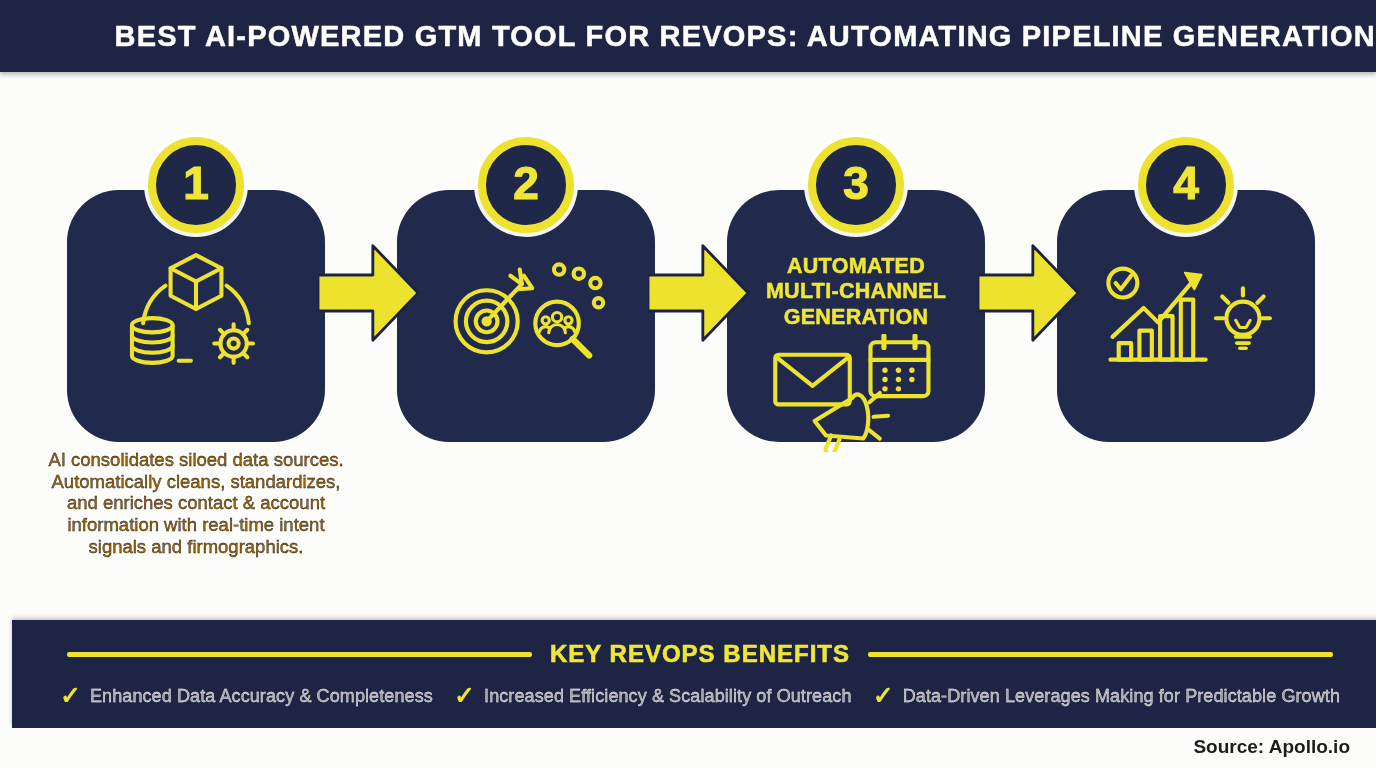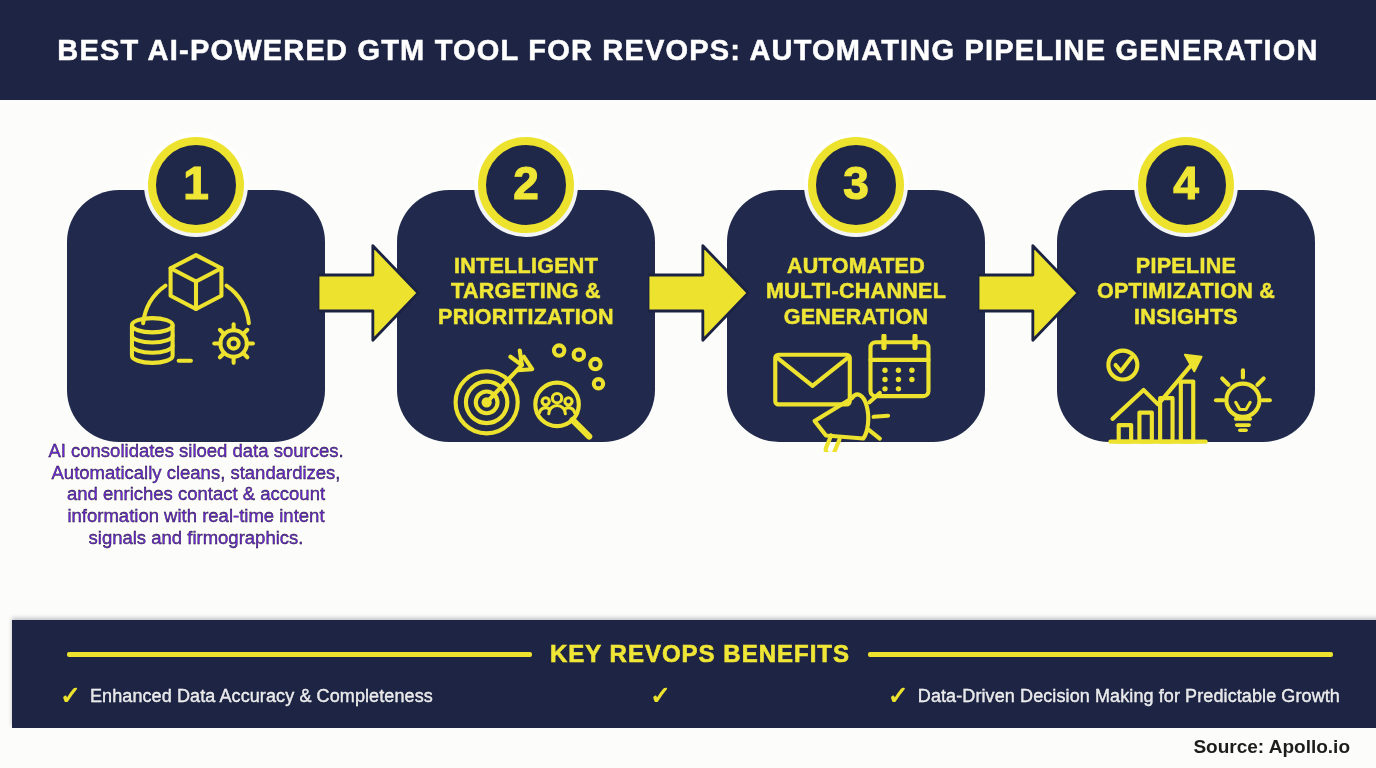--- a/index.html
+++ b/index.html
@@ -1,22 +1,22 @@
 <!DOCTYPE html>
 <html><head>
 <meta charset="utf-8">
 <style>
   * { margin:0; padding:0; box-sizing:border-box; }
   html,body { width:1376px; height:768px; }
   body { font-family:"Liberation Sans", sans-serif; background:#fcfcfa; overflow:hidden; }
   .stage { position:relative; width:1376px; height:768px; background:#fcfcfa; }
 
   
-  .header { position:absolute; top:0; left:0; width:1376px; height:100px;
-    background:#1d2444; display:flex; align-items:center; justify-content:center;
+  .header { position:absolute; top:0; left:0; width:1376px; height:72px;
+    background:#1d2444; display:flex; align-items:center; justify-content:flex-end;
     box-shadow:0 2px 5px rgba(20,25,50,.35); }
   .header-title { color:#ffffff; font-size:29px; font-weight:bold; letter-spacing:1.2px;
     white-space:nowrap; -webkit-text-stroke:0.5px #fff; }
 
   
   .main { position:absolute; top:100px; left:0; width:1376px; height:520px; background:#fcfcfa; }
 
   .step { position:absolute; top:0; left:calc(var(--cx) - 165px); width:330px; height:520px; }
   .num-circle { position:absolute; top:37px; left:calc(165px - 48px); width:96px; height:96px;
     border-radius:50%; background:#1f2848; border:8px solid #EDE32F; z-index:4;
@@ -28,39 +28,39 @@
     background:#212a4c; border-radius:52px; z-index:1;
     display:flex; flex-direction:column; align-items:center; }
   .card-title { margin-top:60px; min-height:84px; display:flex; align-items:center; justify-content:center;
     text-align:center; color:#EFE636; font-size:21.5px; font-weight:bold; line-height:1.18;
     letter-spacing:0.3px; -webkit-text-stroke:0.5px #EFE636; }
   .s0 .card-title{ max-width:230px; } .s1 .card-title{ max-width:205px; }
   .s2 .card-title{ max-width:200px; } .s3 .card-title{ max-width:210px; }
   .card-icons { flex:1; display:flex; align-items:center; justify-content:center; width:100%; padding-bottom:10px; }
   .card-icons svg { display:block; }
 
-  .desc { position:absolute; top:340px; left:calc(165px - 152px); width:304px;
-    text-align:center; color:#6d28d9; font-size:18.5px; line-height:1.17;
+  .desc { position:absolute; top:349px; left:calc(165px - 152px); width:304px;
+    text-align:center; color:#a16207; font-size:18.5px; line-height:1.17;
     -webkit-text-stroke:0.35px #101010; }
 
   .arrow { position:absolute; top:137px; width:104px; height:112px; z-index:3; }
   .arrow0 { left:318px; } .arrow1 { left:648px; } .arrow2 { left:978px; }
 
   
   .benefits { position:absolute; top:620px; left:12px; width:1376px; height:108px; background:#1d2444;
     box-shadow:0 -2px 4px rgba(20,25,50,.25); }
   .benefits-head { display:flex; align-items:center; gap:18px; padding:0 55px; margin-top:20px; }
   .benefits-line { flex:1; height:5px; background:#EDE32F; border-radius:2px; }
   .benefits-title { color:#EFE636; font-size:24px; font-weight:bold; letter-spacing:1px;
     white-space:nowrap; -webkit-text-stroke:0.6px #EFE636; }
   .benefits-items { display:flex; justify-content:space-between; align-items:center;
     padding:0 48px; margin-top:16px; }
   .benefit { display:flex; align-items:center; gap:9px; white-space:nowrap; }
   .benefit .check { color:#EDE32F; font-size:25px; font-weight:bold; line-height:1; transform:translateY(-1px); }
-  .benefit .btext { color:#e5e5e5; font-size:18px; -webkit-text-stroke:0.35px #fff; letter-spacing:0.1px; }
+  .benefit .btext { color:#a3a3a3; font-size:18px; -webkit-text-stroke:0.35px #fff; letter-spacing:0.1px; }
 
   
   .source-row { position:absolute; top:728px; left:0; width:1376px; height:40px; background:#fcfcfa; }
   .source-label { position:absolute; right:26px; top:8px; color:#1d1d1d; font-size:19px; font-weight:bold; }
 
   .icon-stroke { fill:none; stroke:#EDE32F; stroke-linecap:round; stroke-linejoin:round; }
 </style>
 </head>
 <body>
 
@@ -111,21 +111,20 @@
         </div>
       </div>
       <div class="desc">AI consolidates siloed data sources. Automatically cleans, standardizes, and enriches contact &amp; account information with real-time intent signals and firmographics.</div>
     </div>
 
     <div class="step s1" style="--cx:526px">
       <div class="num-circle">
         <span>2</span>
       </div>
       <div class="card">
-        <div class="card-title">INTELLIGENT TARGETING &amp; PRIORITIZATION</div>
         <div class="card-icons">
           <svg width="180" height="116" viewBox="0 0 172 112">
             <g class="icon-stroke" stroke-width="4">
               <g>
                 <circle cx="48" cy="66" r="30"></circle>
                 <circle cx="48" cy="66" r="20"></circle>
                 <circle cx="48" cy="66" r="10.5"></circle>
                 <circle cx="48" cy="66" r="3" fill="#EDE32F"></circle>
                 <line x1="48" y1="66" x2="82" y2="30"></line>
                 <polyline points="71,22 82,30 80,16"></polyline>
@@ -193,21 +192,20 @@
           </svg>
         </div>
       </div>
     </div>
 
     <div class="step s3" style="--cx:1186px">
       <div class="num-circle">
         <span>4</span>
       </div>
       <div class="card">
-        <div class="card-title">PIPELINE OPTIMIZATION &amp; INSIGHTS</div>
         <div class="card-icons">
           <svg width="182" height="118" viewBox="0 0 174 114">
             <g class="icon-stroke" stroke-width="4">
               <g>
                 <circle cx="26" cy="30" r="14"></circle>
                 <polyline points="19,30 24,36 34,23"></polyline>
               </g>
               <g>
                 <line x1="14" y1="104" x2="106" y2="104"></line>
                 <rect x="22" y="88" width="12" height="16"></rect>
@@ -252,24 +250,25 @@
       <div class="benefits-title">KEY REVOPS BENEFITS</div>
       <div class="benefits-line"></div>
     </div>
     <div class="benefits-items">
       <div class="benefit">
         <span class="check">✓</span>
         <span class="btext">Enhanced Data Accuracy &amp; Completeness</span>
       </div>
       <div class="benefit">
         <span class="check">✓</span>
+        <span class="btext">Increased Efficiency &amp; Scalability of Outreach</span>
       </div>
       <div class="benefit">
         <span class="check">✓</span>
-        <span class="btext">Data-Driven Decision Making for Predictable Growth</span>
+        <span class="btext">Data-Driven Leverages Making for Predictable Growth</span>
       </div>
     </div>
   </div>
 
   <div class="source-row">
     <div class="source-label">Source: Apollo.io</div>
   </div>
 
 </div>
 

